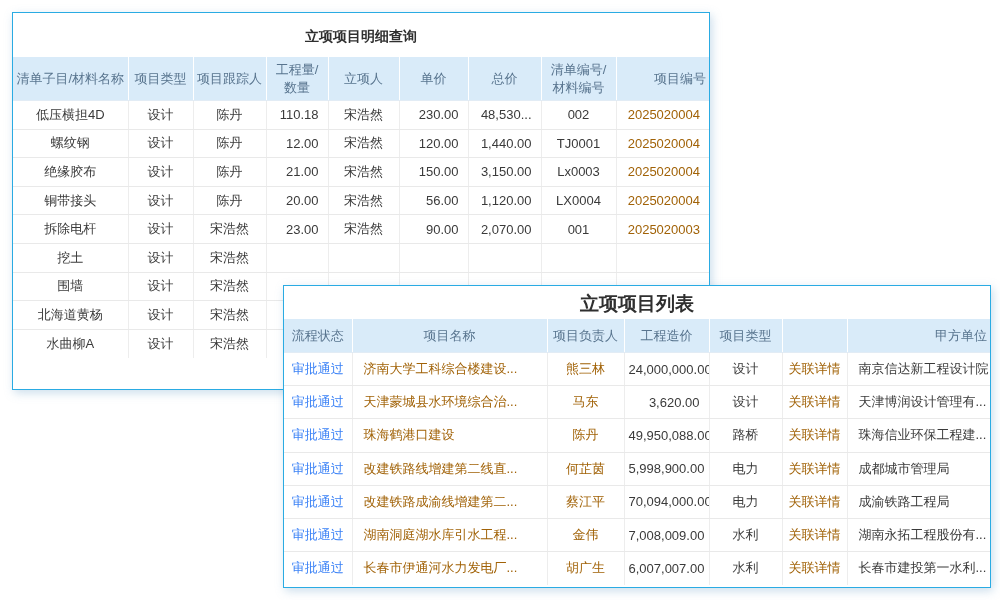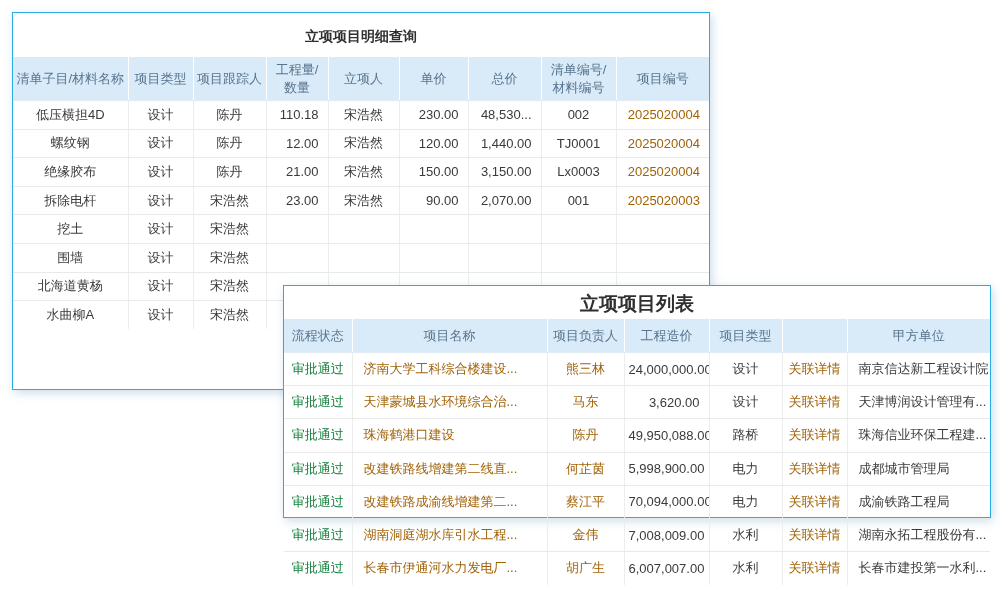--- a/index.html
+++ b/index.html
@@ -1,41 +1,41 @@
 <!DOCTYPE html>
 <html><head>
 <meta charset="utf-8">
 <style>
   html,body{margin:0;padding:0;width:1000px;height:600px;background:#ffffff;overflow:hidden;
     font-family:"Liberation Sans","DejaVu Sans",sans-serif;}
   .stage{position:relative;width:1000px;height:600px;}
   .panel{position:absolute;background:#fff;border:1.5px solid #2aabe3;
     box-shadow:2px 3px 9px rgba(110,160,200,.35);box-sizing:border-box;}
   #panel-detail{left:12px;top:12px;width:698px;height:378px;}
-  #panel-list{left:283px;top:285px;width:708px;height:233px;z-index:2;}
+  #panel-list{left:283px;top:285px;width:708px;height:303px;z-index:2;}
   .panel-title{margin:0;text-align:center;font-weight:bold;color:#2f2f2f;}
   #panel-detail .panel-title{height:44px;line-height:46px;font-size:14px;}
   #panel-list .panel-title{height:33px;line-height:35px;font-size:19px;}
   table{border-collapse:collapse;table-layout:fixed;width:100%;}
   th{background:#d9ebf9;color:#58748e;font-weight:normal;font-size:13px;
      border-right:1px solid #ffffff;border-bottom:1px solid #e2ecf5;
      padding:2px 3px;line-height:1.35;text-align:center;vertical-align:middle;}
-  th:last-child{border-right:none;}
+  th:last-child{border-right:none;text-align:right;}
   #panel-detail th{height:39px;}
   #panel-list th{height:29px;}
   td{font-size:13px;color:#3a3a3a;border-right:1px solid #ededed;border-bottom:1px solid #e9e9e9;
      padding:0 4px;white-space:nowrap;overflow:hidden;box-sizing:border-box;vertical-align:middle;}
   td:last-child{border-right:none;}
   tr:last-child td{border-bottom:none;}
   #panel-detail td{height:28.6px;}
   #panel-list td{height:33.2px;}
   td.c{text-align:center;}
   td.r{text-align:right;padding-right:9px;}
   td.l{text-align:left;padding-left:11px;}
-  td.green{color:#15803d;}
+  td.green{color:#3b82f6;}
   td a{color:#a16207;text-decoration:none;cursor:pointer;text-align:right;}
 </style>
 </head>
 <body>
 
 <div class="stage">
 
   <section class="panel" id="panel-detail">
     <h1 class="panel-title">立项项目明细查询</h1>
     <table>
@@ -91,20 +91,31 @@
             <td class="c">设计</td>
             <td class="c">陈丹</td>
             <td class="r">21.00</td>
             <td class="c">宋浩然</td>
             <td class="r">150.00</td>
             <td class="r">3,150.00</td>
             <td class="c">Lx0003</td>
             <td class="r"><a>2025020004</a></td>
           </tr>
           <tr>
+            <td class="c">铜带接头</td>
+            <td class="c">设计</td>
+            <td class="c">陈丹</td>
+            <td class="r">20.00</td>
+            <td class="c">宋浩然</td>
+            <td class="r">56.00</td>
+            <td class="r">1,120.00</td>
+            <td class="c">LX0004</td>
+            <td class="r"><a>2025020004</a></td>
+          </tr>
+          <tr>
             <td class="c">拆除电杆</td>
             <td class="c">设计</td>
             <td class="c">宋浩然</td>
             <td class="r">23.00</td>
             <td class="c">宋浩然</td>
             <td class="r">90.00</td>
             <td class="r">2,070.00</td>
             <td class="c">001</td>
             <td class="r"><a>2025020003</a></td>
           </tr>

